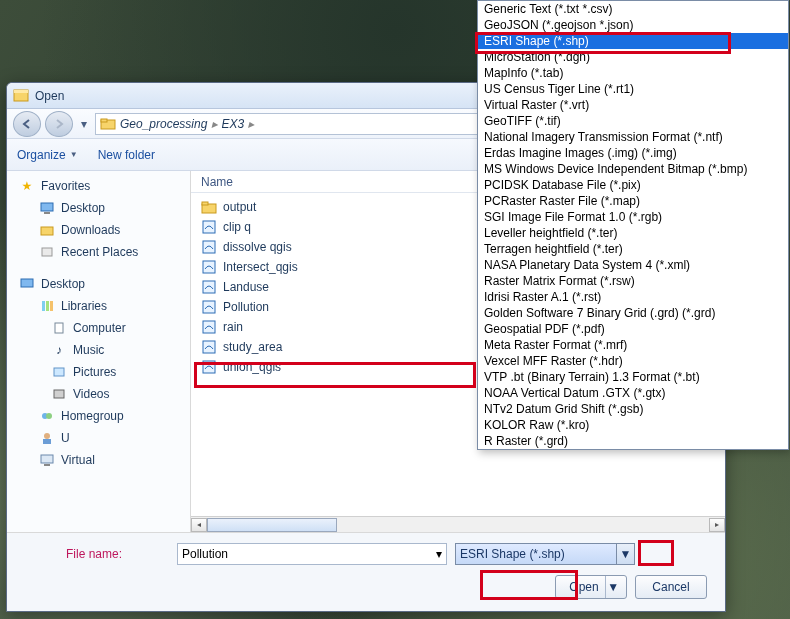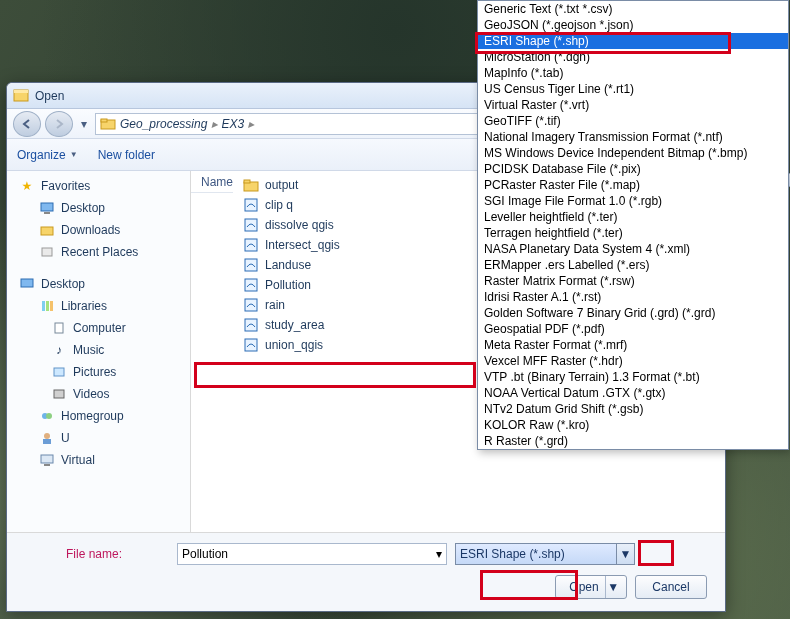--- a/index.html
+++ b/index.html
@@ -129,21 +129,21 @@
   .tree-item.lv3{padding-left:44px}
   .tree-item .ticon{width:16px;height:16px;display:inline-flex;align-items:center;justify-content:center;font-size:12px}
   .tree-group-top{padding-left:12px;font-weight:400}
   .tree-group-top .ticon.star{color:#f0b400}
   .tree-spacer{height:10px}
 
   
   .filelist {
     flex:1;
     display:flex;
-    flex-direction:row;
+    flex-direction:column;
     min-width:0;
   }
   .fl-header{
     height:22px;
     display:flex;align-items:center;
     border-bottom:1px solid #e0e6ef;
     padding-left:10px;
     color:#3e5782;
     font-size:12px;
   }
@@ -501,28 +501,28 @@
 <div class="filetype-menu" id="ftmenu">
     <div class="ft-item">Generic Text (*.txt *.csv)</div>
     <div class="ft-item">GeoJSON (*.geojson *.json)</div>
     <div class="ft-item sel">ESRI Shape (*.shp)</div>
     <div class="ft-item">MicroStation (*.dgn)</div>
     <div class="ft-item">MapInfo (*.tab)</div>
     <div class="ft-item">US Census Tiger Line (*.rt1)</div>
     <div class="ft-item">Virtual Raster (*.vrt)</div>
     <div class="ft-item">GeoTIFF (*.tif)</div>
     <div class="ft-item">National Imagery Transmission Format (*.ntf)</div>
+    <div class="ft-item">Erdas Imagine Images (.img) (*.img)</div>
     <div class="ft-item">MS Windows Device Independent Bitmap (*.bmp)</div>
     <div class="ft-item">PCIDSK Database File (*.pix)</div>
     <div class="ft-item">PCRaster Raster File (*.map)</div>
     <div class="ft-item">SGI Image File Format 1.0 (*.rgb)</div>
     <div class="ft-item">Leveller heightfield (*.ter)</div>
     <div class="ft-item">Terragen heightfield (*.ter)</div>
     <div class="ft-item">NASA Planetary Data System 4 (*.xml)</div>
-    <div class="ft-item">ERMapper .ers Labelled (*.ers)</div>
     <div class="ft-item">Raster Matrix Format (*.rsw)</div>
     <div class="ft-item">Idrisi Raster A.1 (*.rst)</div>
     <div class="ft-item">Golden Software 7 Binary Grid (.grd) (*.grd)</div>
     <div class="ft-item">Geospatial PDF (*.pdf)</div>
     <div class="ft-item">Meta Raster Format (*.mrf)</div>
     <div class="ft-item">Vexcel MFF Raster (*.hdr)</div>
     <div class="ft-item">VTP .bt (Binary Terrain) 1.3 Format (*.bt)</div>
     <div class="ft-item">NOAA Vertical Datum .GTX (*.gtx)</div>
     <div class="ft-item">NTv2 Datum Grid Shift (*.gsb)</div>
     <div class="ft-item">KOLOR Raw (*.kro)</div>

